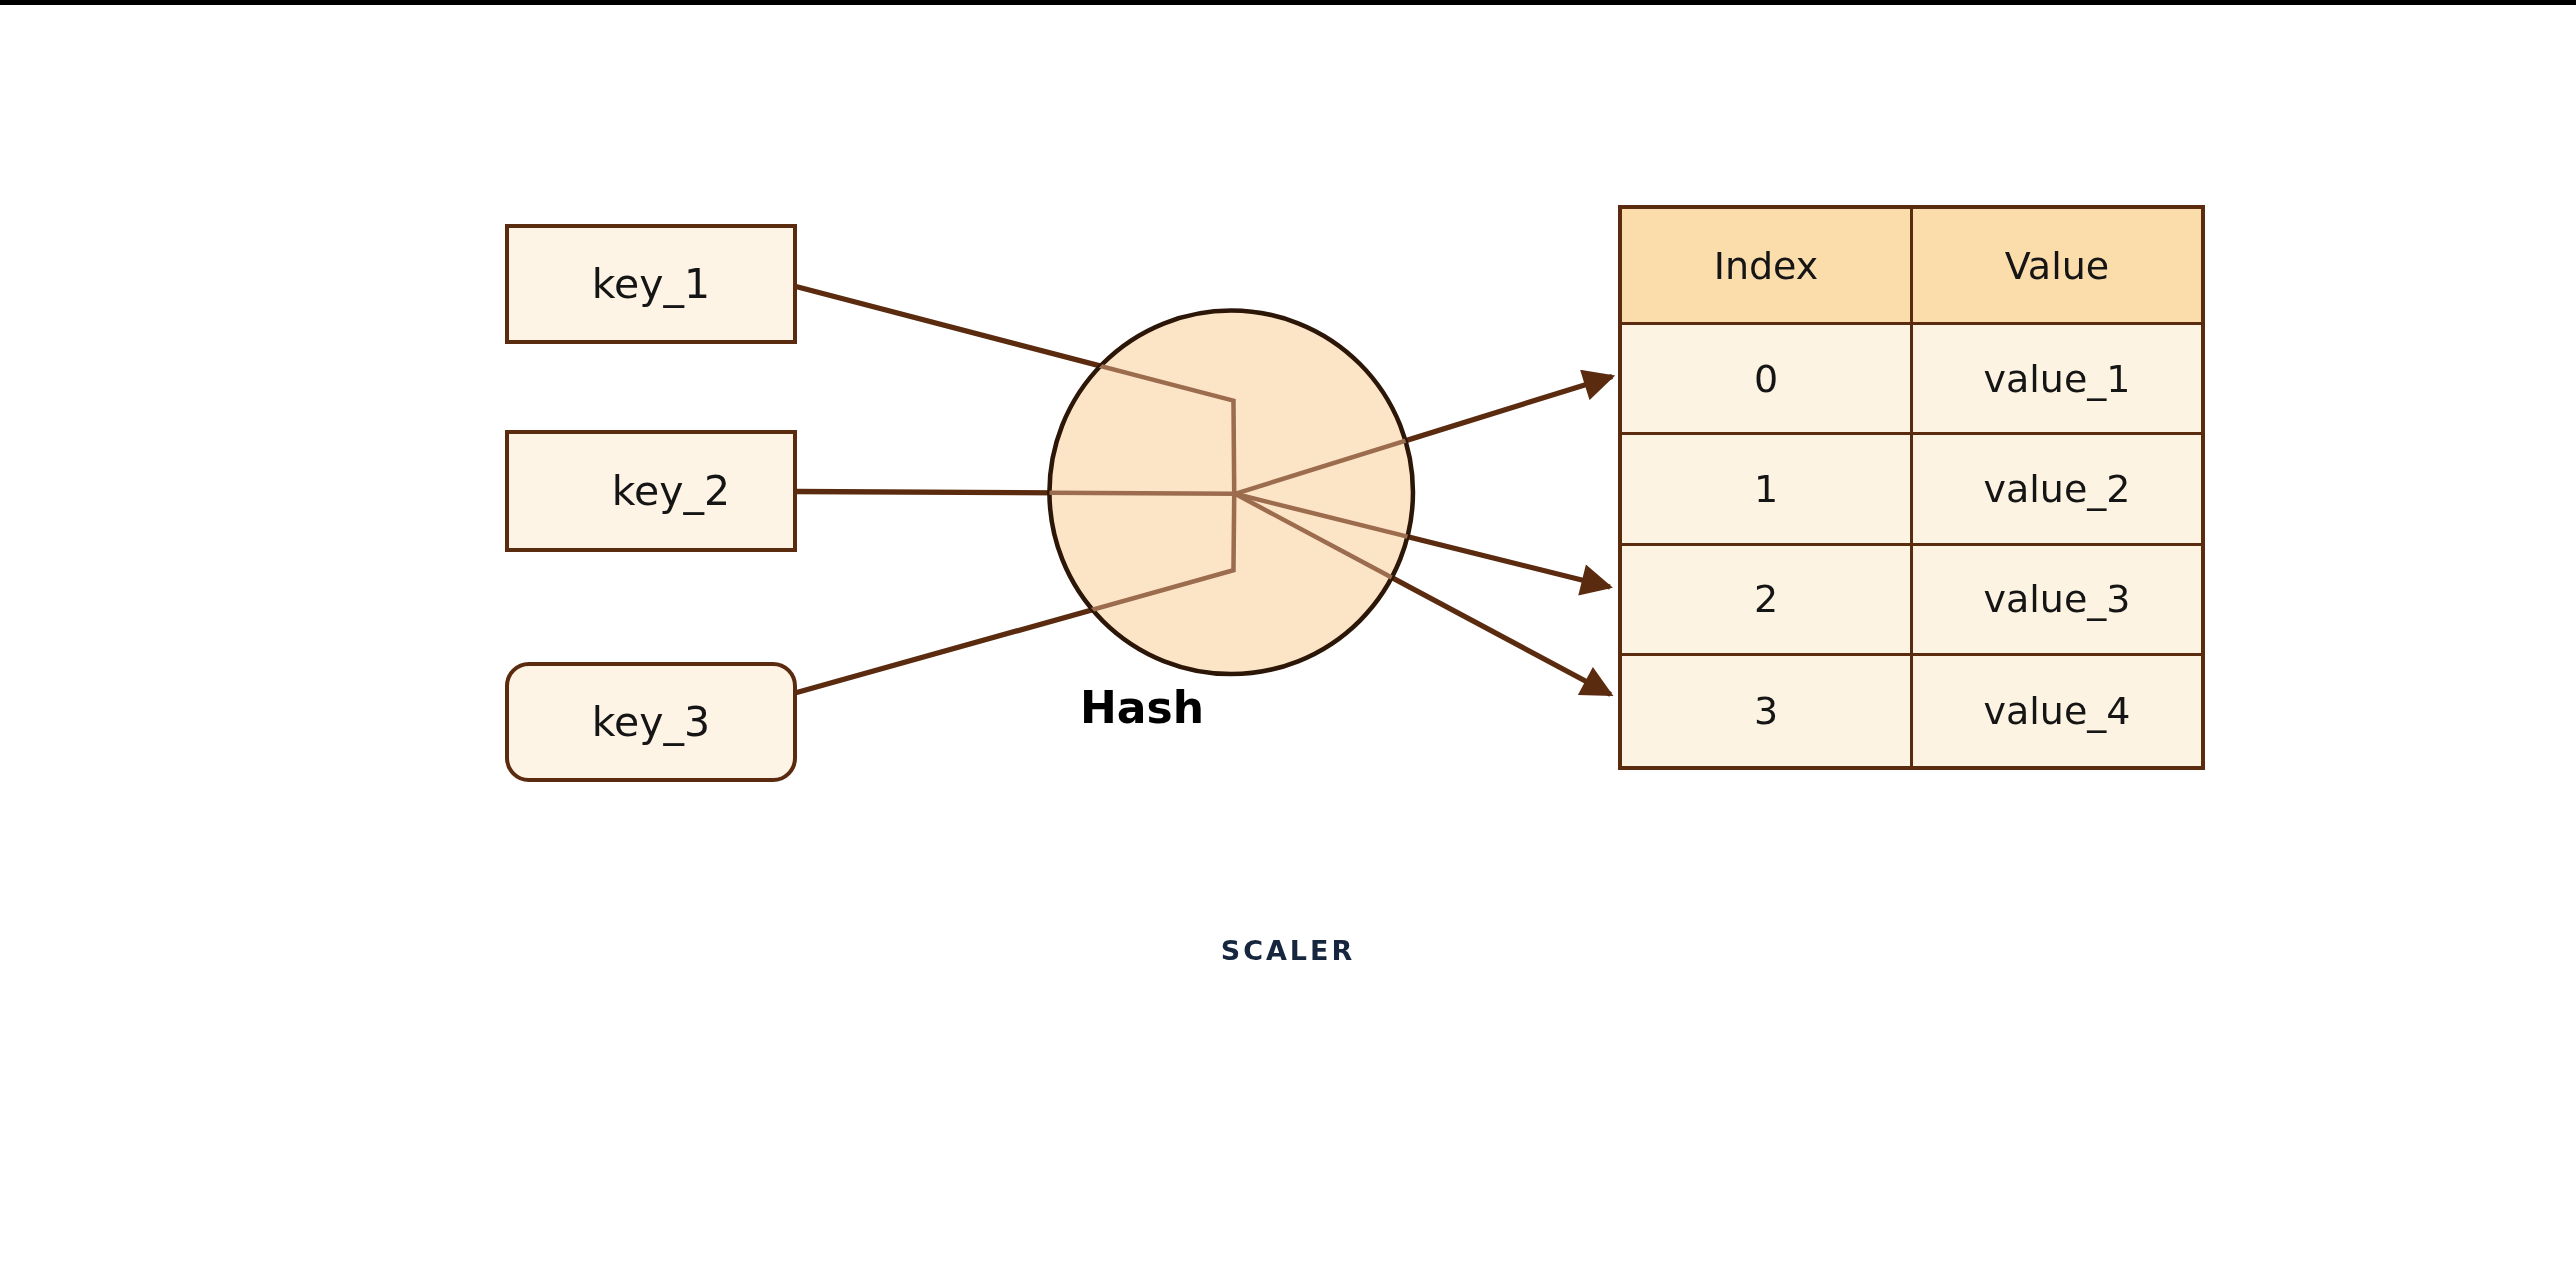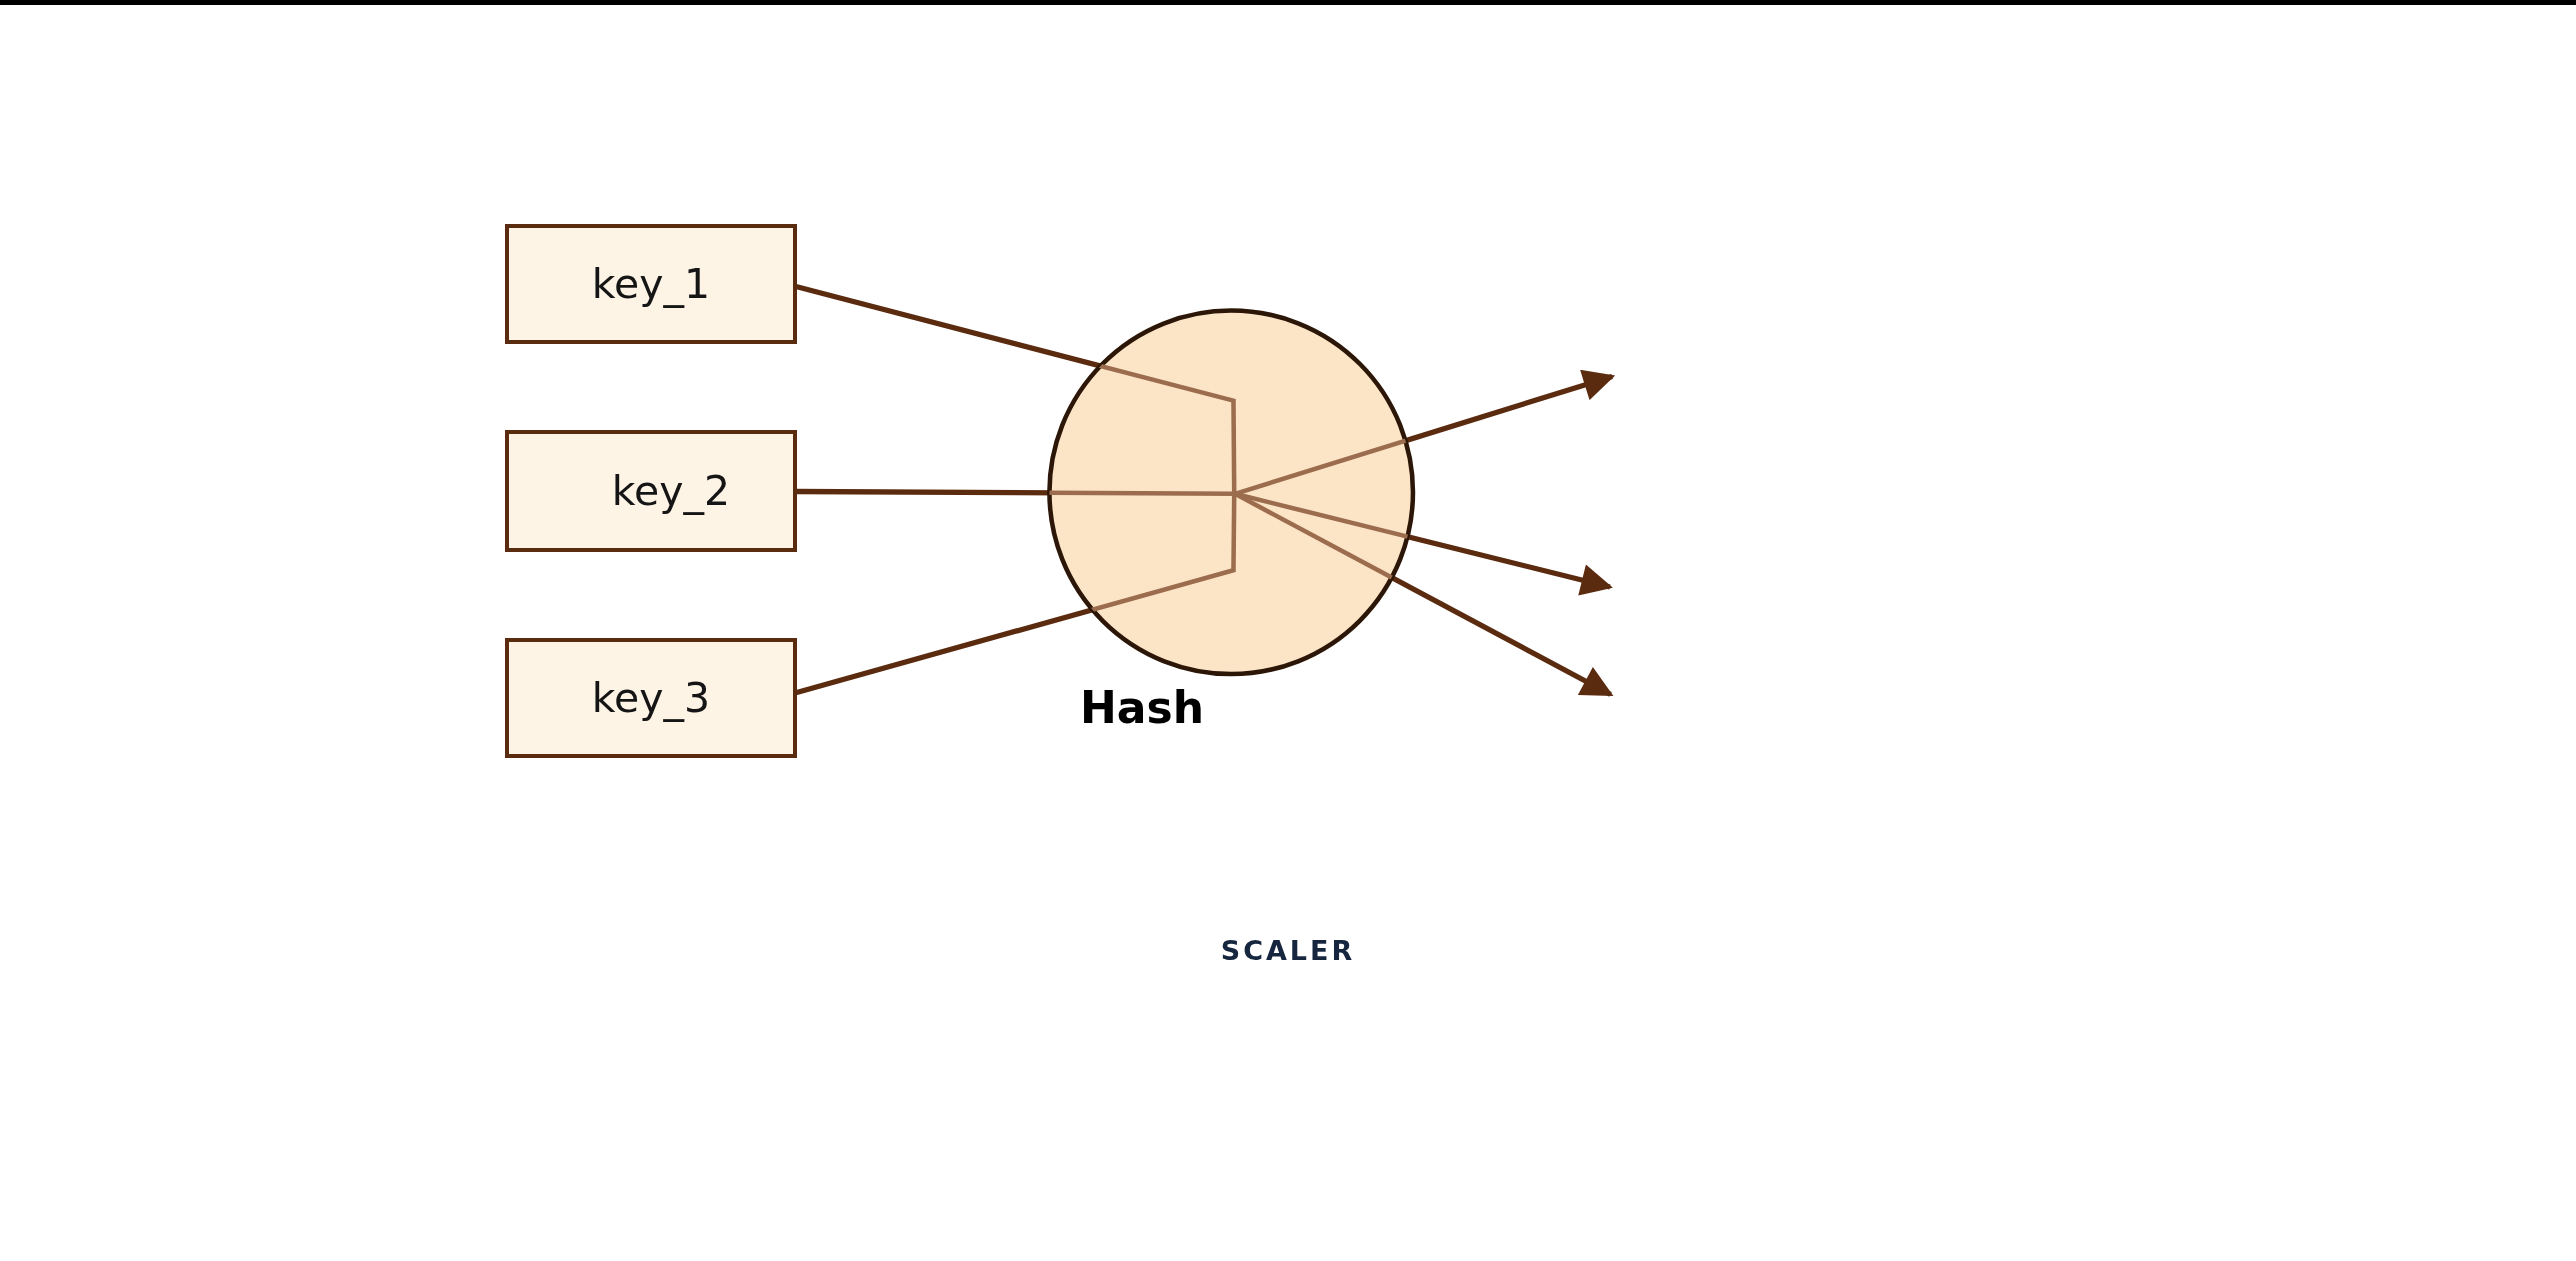--- a/index.html
+++ b/index.html
@@ -42,21 +42,21 @@
     background: #fdf4e6;
     display: flex;
     align-items: center;
     justify-content: center;
     font-size: 41px;
     color: #151515;
     z-index: 2;
   }
   .key-box-1 { top: 224px; height: 120px; }
   .key-box-2 { top: 430px; height: 122px; padding-left: 40px; }
-  .key-box-3 { top: 638px; height: 120px; }
+  .key-box-3 { top: 662px; height: 120px; border-radius: 24px; }
 
   .hash-label {
     position: absolute;
     left: 1080px; top: 680px;
     width: 303px;
     font-size: 44px;
     font-weight: bold;
     line-height: 1.28;
     color: #000000;
     z-index: 2;
@@ -159,18 +159,34 @@
     <span>key_2</span>
   </div>
   <div class="key-box key-box-3">
     <span>key_3</span>
   </div>
 
   <div class="hash-label">
     <div>Hash</div>
   </div>
 
+  <div class="hash-table">
+    <div class="cell header">Index</div>
+    <div class="cell header last-col">Value</div>
+
+    <div class="cell">0</div>
+    <div class="cell last-col">value_1</div>
+
+    <div class="cell">1</div>
+    <div class="cell last-col">value_2</div>
+
+    <div class="cell">2</div>
+    <div class="cell last-col">value_3</div>
+
+    <div class="cell last-row">3</div>
+    <div class="cell last-col last-row">value_4</div>
+  </div>
 
   <div class="brand-word">SCALER</div>
   <div class="brand-sub">Topics</div>
 
 </div>
 
 
 </body></html>

